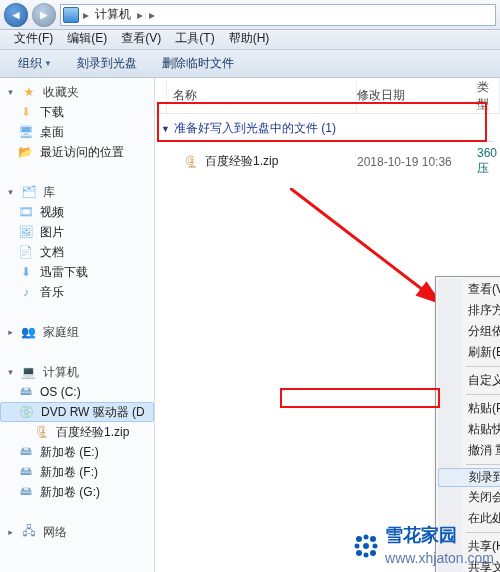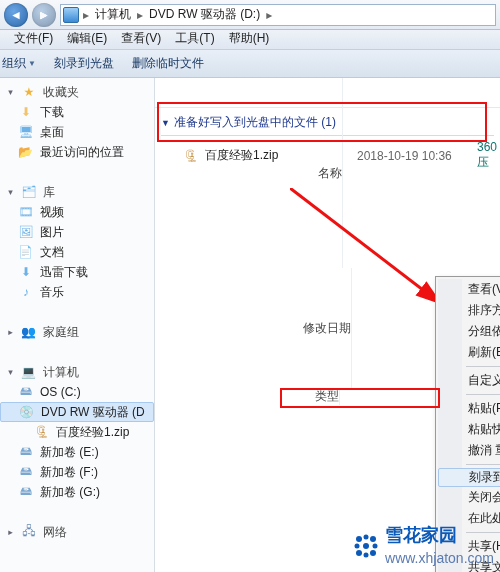--- a/index.html
+++ b/index.html
@@ -66,22 +66,22 @@
     padding: 0 14px;
   }
 
   
   .toolbar {
     height: 28px;
     background: linear-gradient(#e8eff7,#d8e2ee);
     border-bottom: 1px solid #c0cad6;
     display: flex;
     align-items: center;
-    gap: 18px;
-    padding: 0 2px;
+    gap: 25px;
+    padding: 0 18px;
     color: #1a3a67;
   }
   .toolbar .item { display:flex; align-items:center; gap:2px; }
   .dd-arrow { font-size: 8px; color:#4a6a95; }
 
   
   .body {
     display: flex;
     height: calc(572px - 30px - 20px - 28px);
   }
@@ -119,26 +119,25 @@
   .mini-icon.zip { color:#c9944b; }
 
   
   .main {
     flex:1;
     position: relative;
     background: #fff;
     overflow: hidden;
   }
   .cols {
-    height: 30px;
+    height: 36px;
     border-bottom: 1px solid #e5e9ef;
     display:flex;
     align-items:center;
     color:#444;
-    flex-direction:column;
   }
   .cols .c1 { width: 12px; }
   .cols .c-name { flex: 0 0 190px; padding-left: 6px; }
   .cols .c-date { flex: 0 0 120px; }
   .cols .c-type { flex: 1; }
   .cols > div { border-right: 1px solid #ebeef3; height:100%; display:flex; align-items:center; }
 
   .group-head {
     display:flex; align-items:center; gap:4px;
     padding: 6px 6px 4px 6px;
@@ -215,21 +214,20 @@
 <body>
 
 <div class="titlebar">
   <div class="nav-arrow">◄</div>
   <div class="nav-arrow disabled">►</div>
   <div class="breadcrumb">
     <span class="crumb-icon"></span>
     <span class="crumb-sep">▸</span>
     <span class="crumb">计算机</span>
     <span class="crumb-sep">▸</span>
-    <span class="crumb">DVD RW 驱动器 (D:)</span>
     <span class="crumb-sep">▸</span>
   </div>
 </div>
 
 <div class="menubar">
   <span>文件(F)</span>
   <span>编辑(E)</span>
   <span>查看(V)</span>
   <span>工具(T)</span>
   <span>帮助(H)</span>

